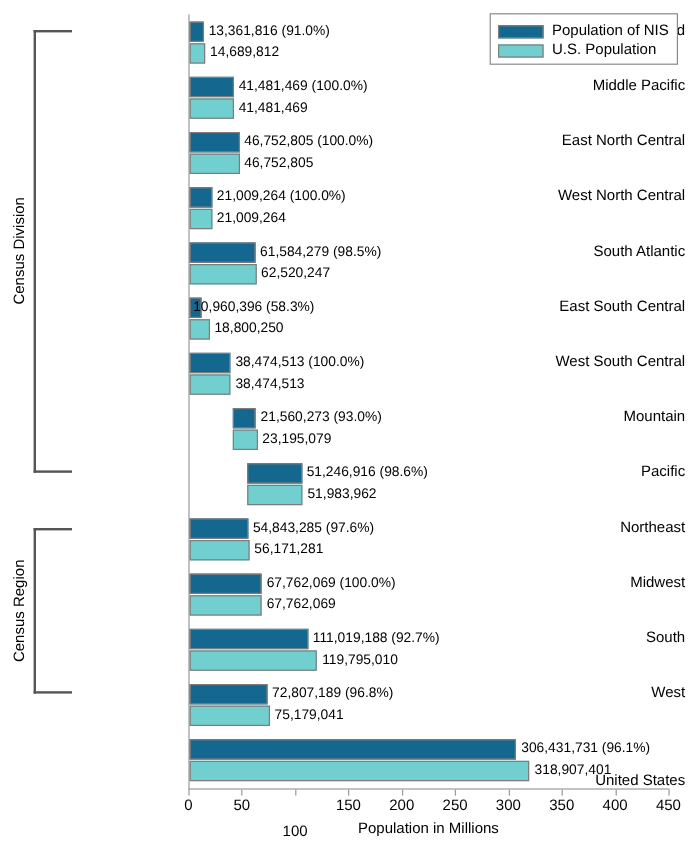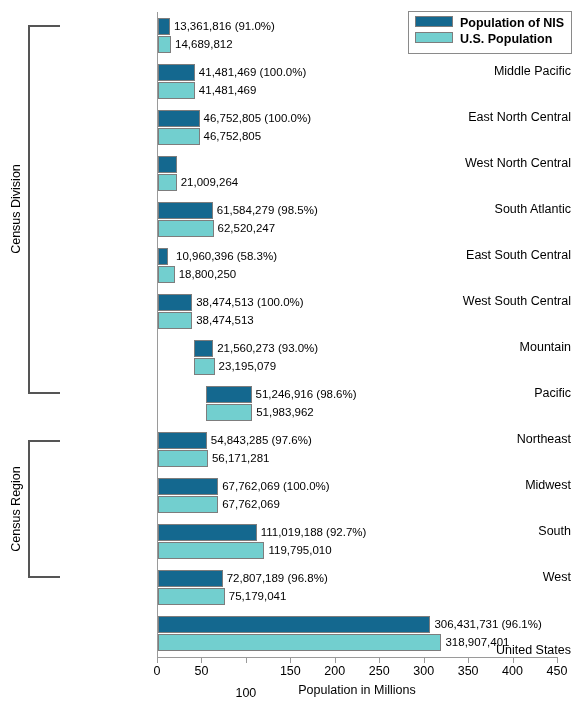--- a/index.html
+++ b/index.html
@@ -100,21 +100,21 @@
   }
 
   
   #legend{
     position:absolute;
     left:408px;top:11px;
     border:1px solid #8a8a8a;
     background:#ffffff;
     padding:4px 7px 5px 6px;
   }
-  .legend-row{display:flex;align-items:flex-start;height:16px;font-weight:bold;}
+  .legend-row{display:flex;align-items:flex-end;height:16px;}
   .legend-swatch{
     width:38px;height:11px;
     border:1px solid #7d7d7d;
     box-sizing:border-box;
     margin-right:7px;
     flex:none;
   }
   .legend-swatch.nis{background:#14688F;}
   .legend-swatch.us{background:#72CFCF;}
   .legend-text{font-size:12.5px;color:#000;white-space:nowrap;}
@@ -171,32 +171,33 @@
           <div class="bar-label" style="left: 40.8724px; top: 18px;">41,481,469</div>
         </div>
         <div class="row" style="top: 97.6786px; height: 35px;">
           <div class="bar nis" style="width: 41.558px; top: 0px;"></div>
           <div class="bar-label" style="left: 45.558px; top: 0px;">46,752,805 (100.0%)</div>
           <div class="bar us" style="width: 41.558px; top: 18px;"></div>
           <div class="bar-label" style="left: 45.558px; top: 18px;">46,752,805</div>
         </div>
         <div class="row" style="top: 143.75px; height: 35px;">
           <div class="bar nis" style="width: 18.6749px; top: 0px;"></div>
+          <div class="bar-label" style="left: 22.6749px; top: 0px;">21,009,264 (100.0%)</div>
           <div class="bar us" style="width: 18.6749px; top: 18px;"></div>
           <div class="bar-label" style="left: 22.6749px; top: 18px;">21,009,264</div>
         </div>
         <div class="row" style="top: 189.821px; height: 35px;">
           <div class="bar nis" style="width: 54.7416px; top: 0px;"></div>
           <div class="bar-label" style="left: 58.7416px; top: 0px;">61,584,279 (98.5%)</div>
           <div class="bar us" style="width: 55.5736px; top: 18px;"></div>
           <div class="bar-label" style="left: 59.5736px; top: 18px;">62,520,247</div>
         </div>
         <div class="row" style="top: 235.893px; height: 35px;">
           <div class="bar nis" style="width: 9.74257px; top: 0px;"></div>
-          <div class="bar-label" style="left: 18px; top: 0px;">10,960,396 (58.3%)</div>
+          <div class="bar-label" style="left: 3px; top: 0px;">10,960,396 (58.3%)</div>
           <div class="bar us" style="width: 16.7113px; top: 18px;"></div>
           <div class="bar-label" style="left: 20.7113px; top: 18px;">18,800,250</div>
         </div>
         <div class="row" style="top: 281.964px; height: 35px;">
           <div class="bar nis" style="width: 34.1996px; top: 0px;"></div>
           <div class="bar-label" style="left: 38.1996px; top: 0px;">38,474,513 (100.0%)</div>
           <div class="bar us" style="width: 34.1996px; top: 18px;"></div>
           <div class="bar-label" style="left: 38.1996px; top: 18px;">38,474,513</div>
         </div>
         <div class="row" style="top: 328.036px; height: 35px; margin-left: 36px;">

